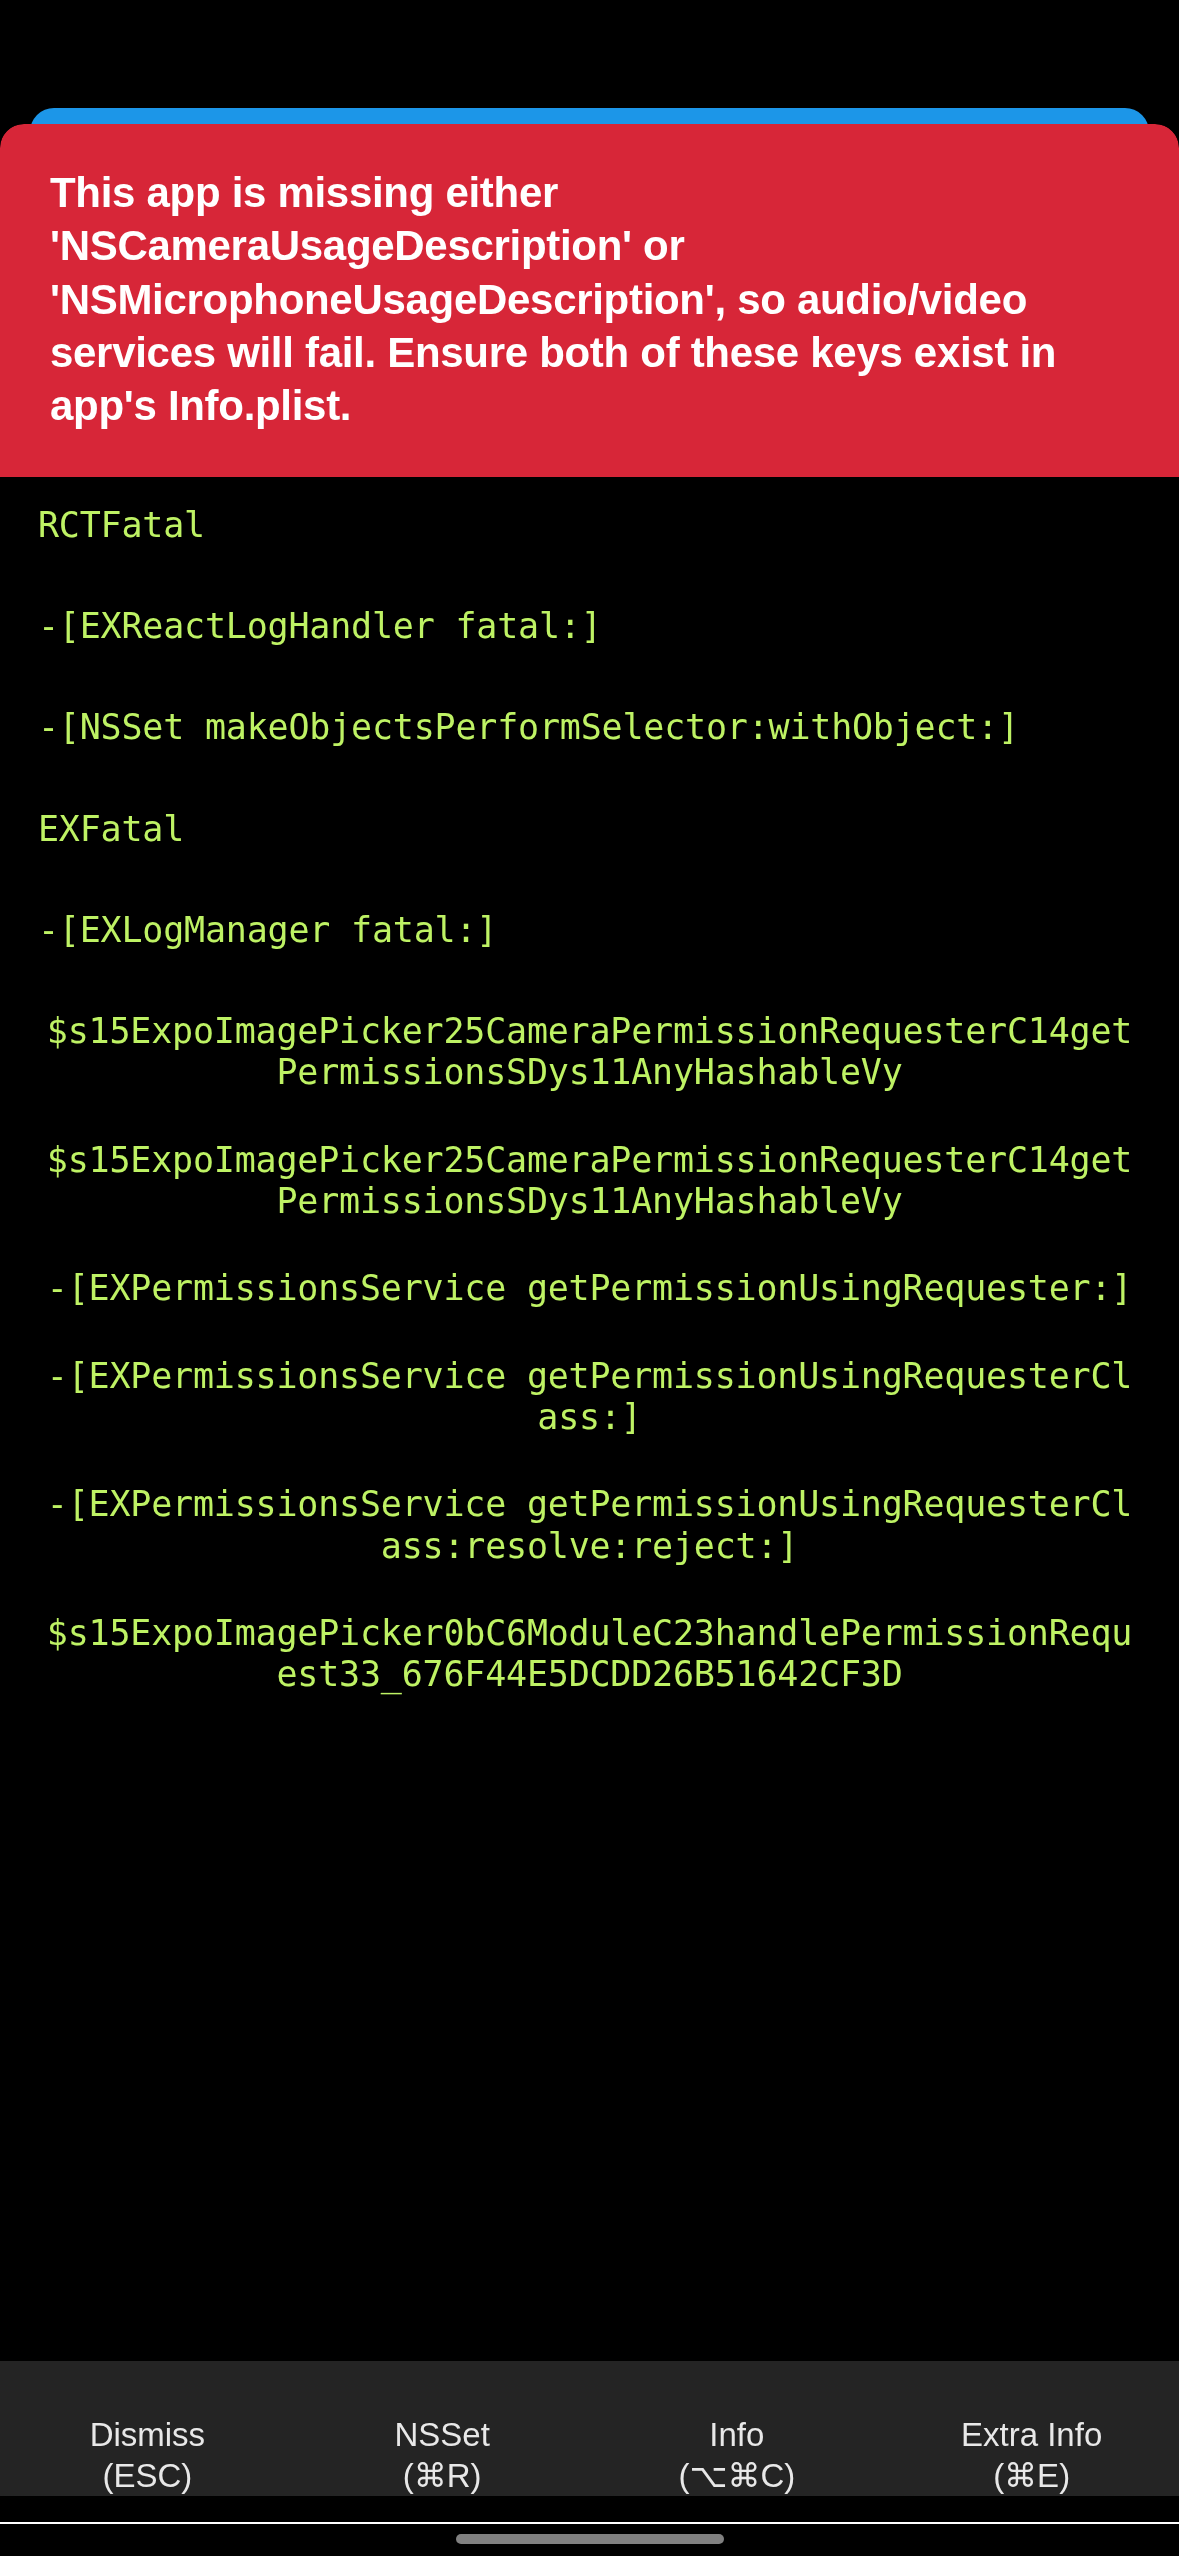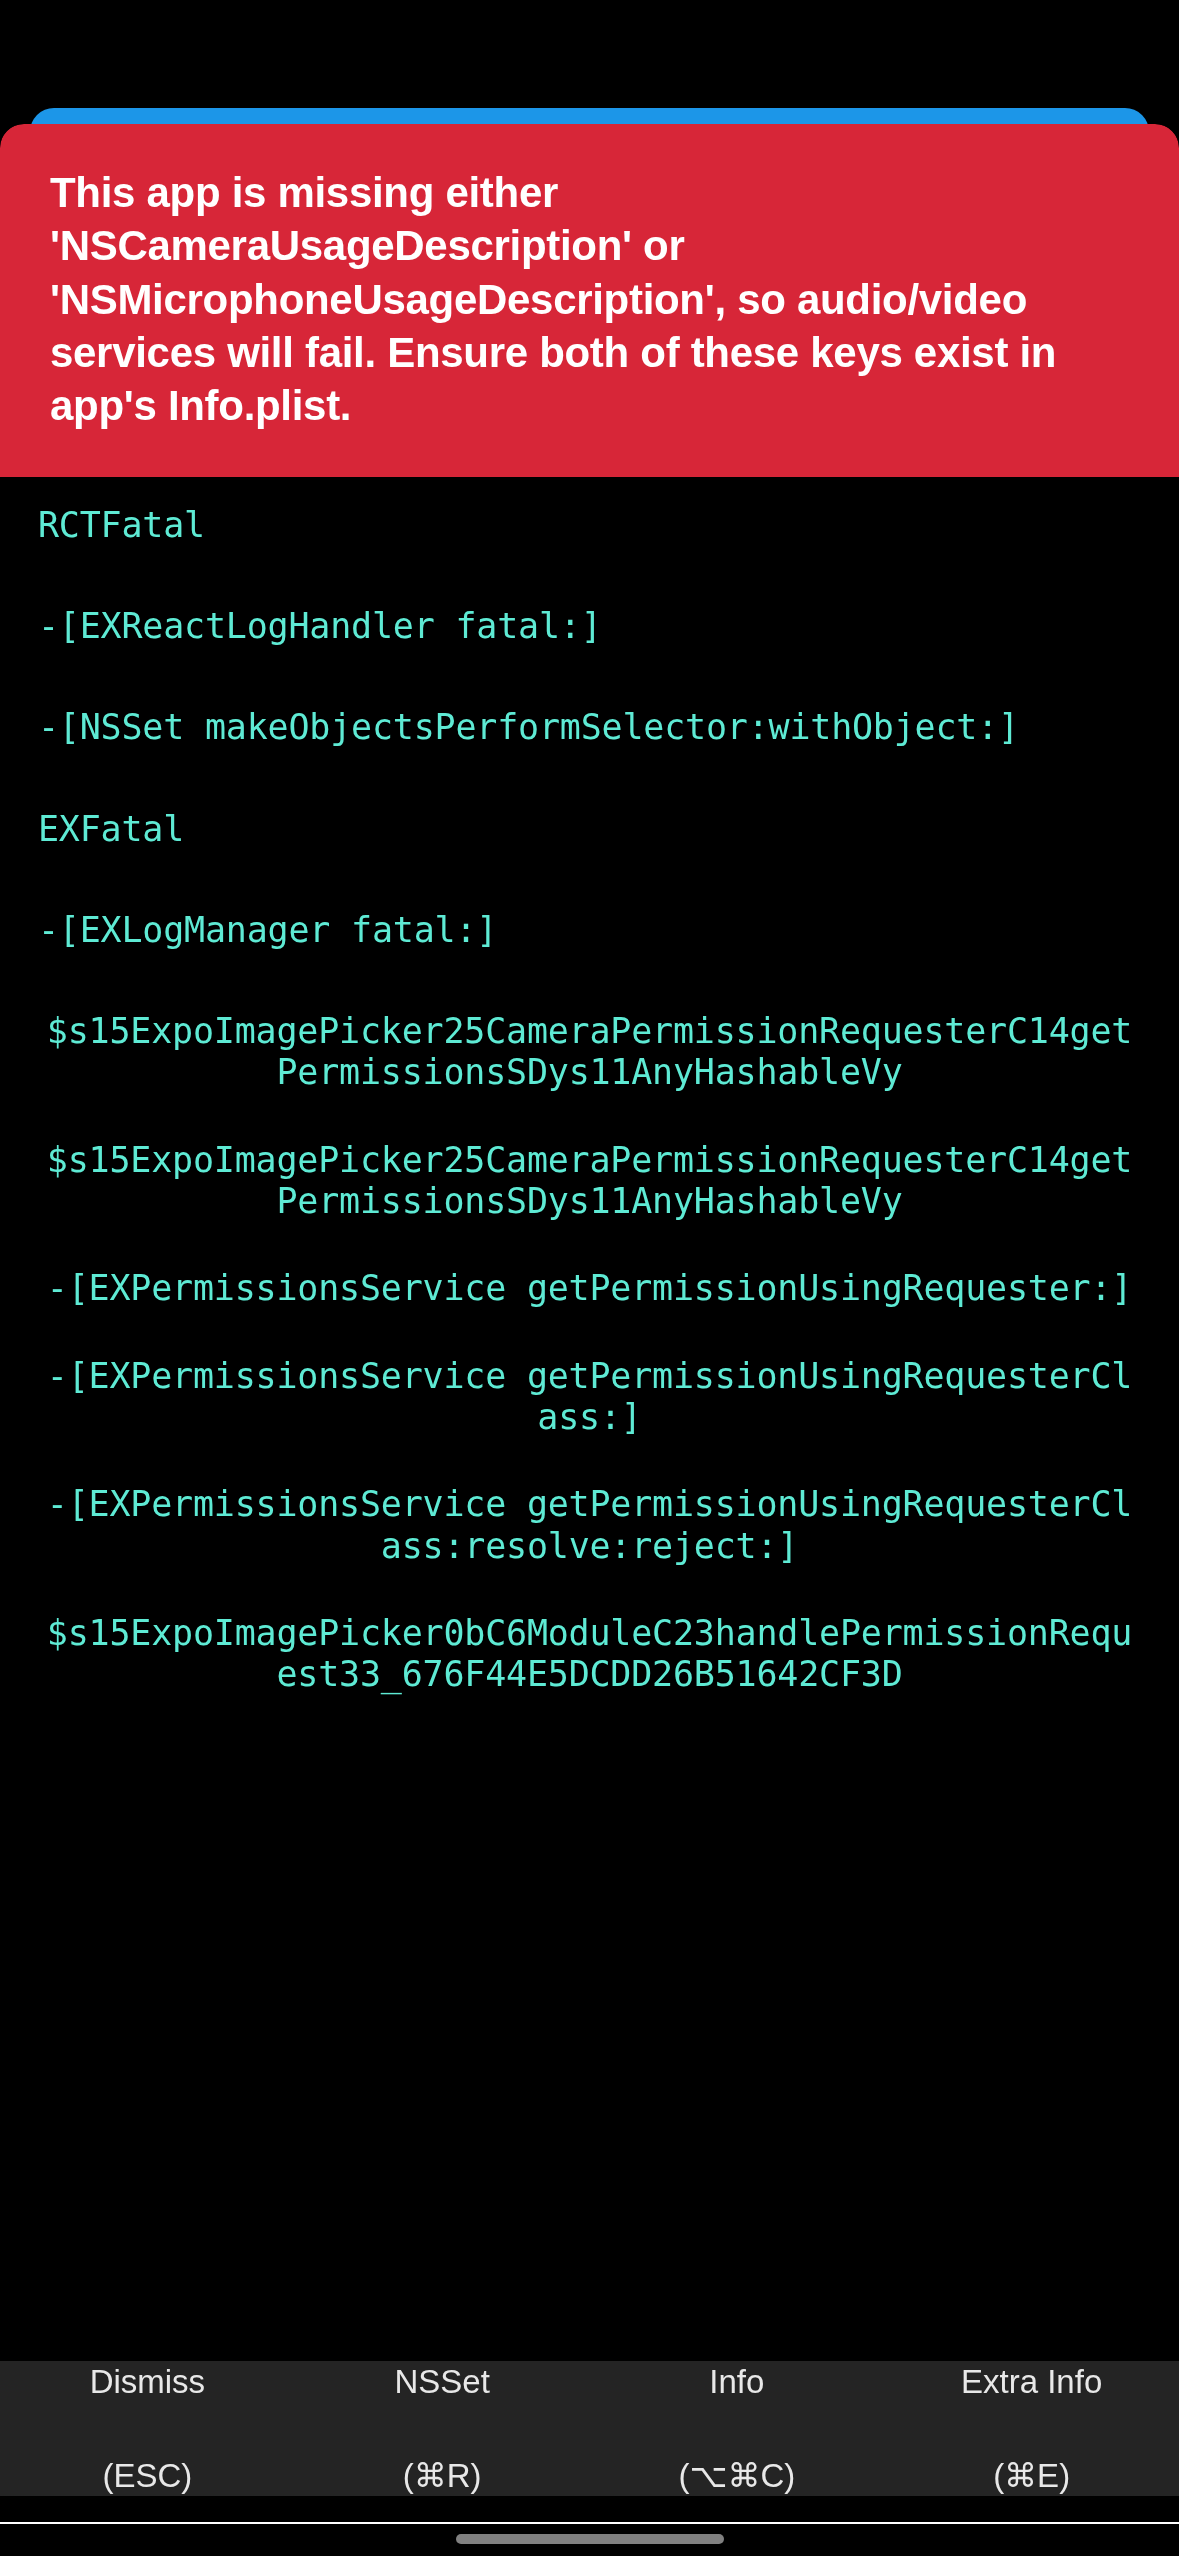--- a/index.html
+++ b/index.html
@@ -55,21 +55,21 @@
     }
     
     .stack-trace {
       flex: 1;
       padding: 28px 38px 0 38px;
       overflow: hidden;
       font-family: "SF Mono", Menlo, Monaco, Consolas, monospace;
     }
     
     .stack-item {
-      color: #5eead4;
+      color: #bef264;
       font-size: 35px;
       font-weight: 500;
       line-height: 1.18;
       margin-bottom: 60px;
       word-break: break-all;
       letter-spacing: -0.2px;
     }
     
     .stack-item.tight {
       margin-bottom: 46px;
@@ -81,21 +81,21 @@
       display: flex;
       flex-direction: row;
       height: 135px;
     }
     
     .footer-button {
       flex: 1;
       display: flex;
       flex-direction: column;
       align-items: center;
-      justify-content: space-between;
+      justify-content: flex-end;
       color: #E8E8E8;
       font-size: 33px;
       font-weight: 400;
       line-height: 1.25;
     }
     
     .thin-line {
       position: absolute;
       bottom: 32px;
       left: 0;

